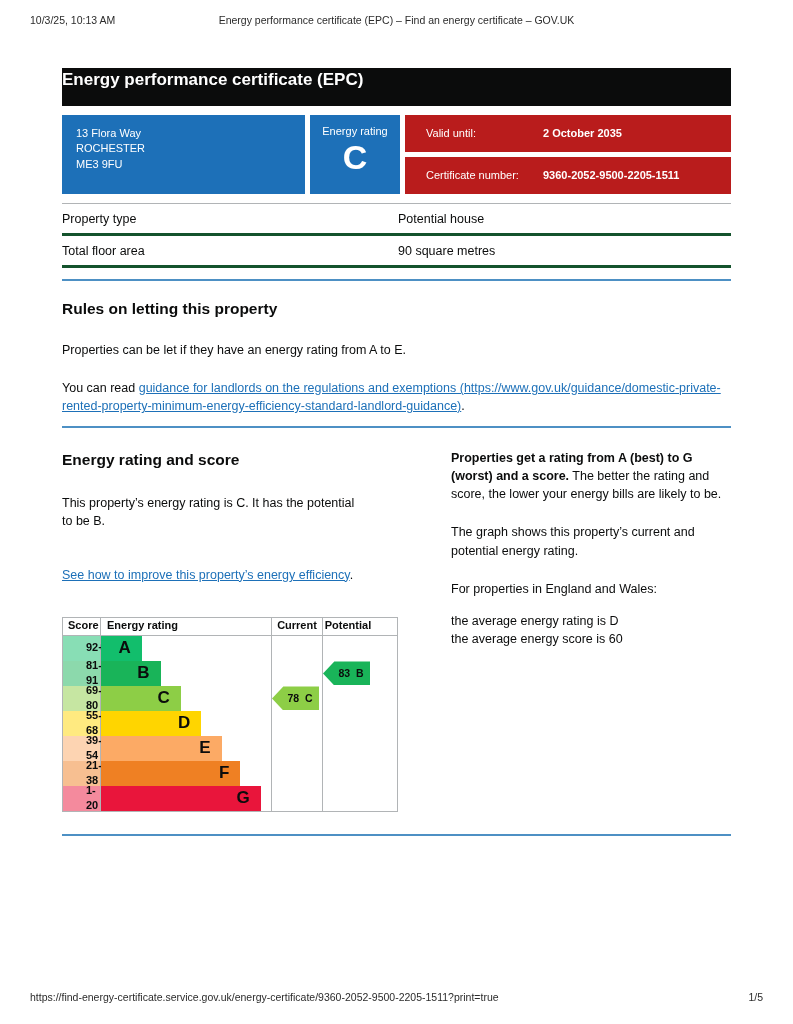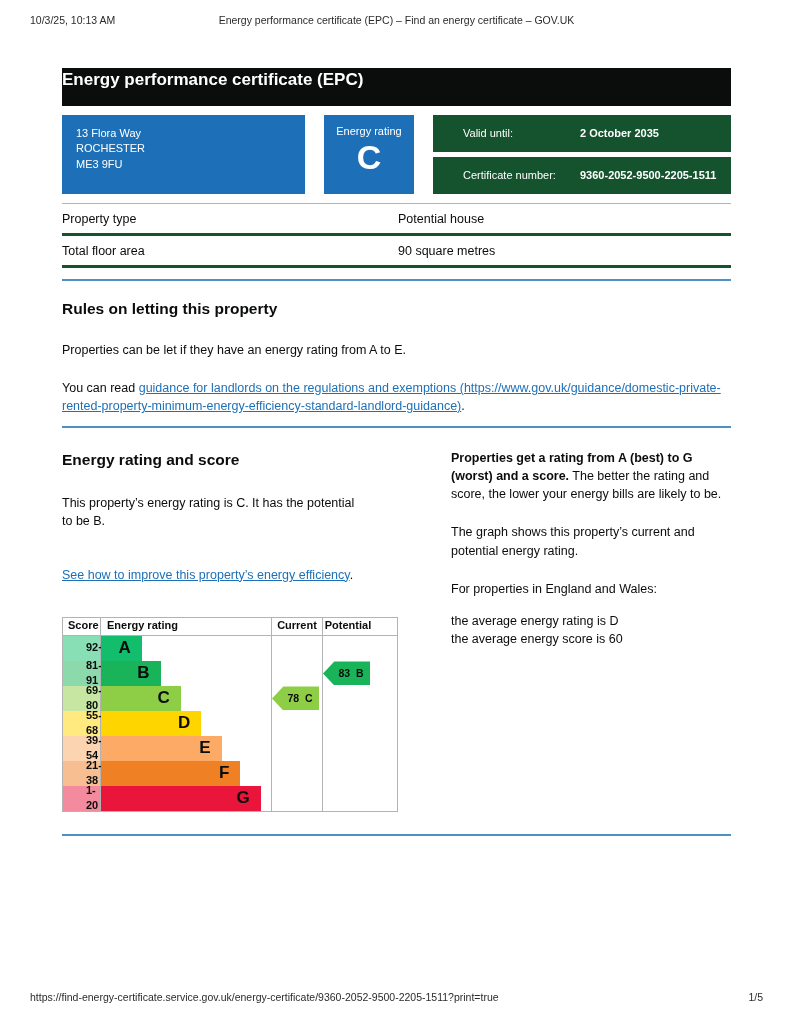--- a/index.html
+++ b/index.html
@@ -23,30 +23,30 @@
     display: flex; justify-content: space-between;
     font-size: 10.5px; color: #2b2b2b;
   }
   
   .content { position: absolute; top: 68px; left: 62px; width: 669px; }
   .banner {
     background: #0b0c0c; color: #ffffff; height: 38px;
     display: flex; align-items: flex-start; padding-left: 0;
     font-size: 17px; font-weight: bold;
   }
-  .summary-blocks { display: flex; gap: 19px; margin-top: 9px; height: 79px; }
+  .summary-blocks { display: flex; gap: 5px; margin-top: 9px; height: 79px; }
   .blk { background: #1d70b8; color: #ffffff; }
   .blk-address { flex: 0 0 243px; padding: 11px 14px; font-size: 11px; line-height: 1.4; }
   .blk-rating { flex: 0 0 90px; text-align: center; padding-top: 9px; }
   .blk-rating .rating-label { font-size: 11px; }
   .blk-rating .rating-big { font-size: 34px; font-weight: bold; line-height: 1.05; }
   .blk-meta { flex: 1 1 auto; display: flex; flex-direction: column; gap: 5px; background: transparent; }
   .meta-row {
-    flex: 1 1 auto; background: #14532d; color: #fff;
-    display: flex; align-items: center; padding-left: 30px; font-size: 11px;
+    flex: 1 1 auto; background: #b91c1c; color: #fff;
+    display: flex; align-items: center; padding-left: 21px; font-size: 11px;
   }
   .meta-row .meta-label { width: 117px; }
   .meta-row .meta-value { font-weight: bold; }
   
   .prop-table { margin-top: 9px; border-top: 1px solid #b1b4b6; }
   .prop-row { display: flex; border-bottom: 3px solid #14532d; padding: 6px 0 5px; }
   .prop-label { width: 336px; }
   .prop-value { flex: 1; }
   
   .blue-rule { border: none; border-top: 2px solid #4d90c4; margin-top: 11px; }

